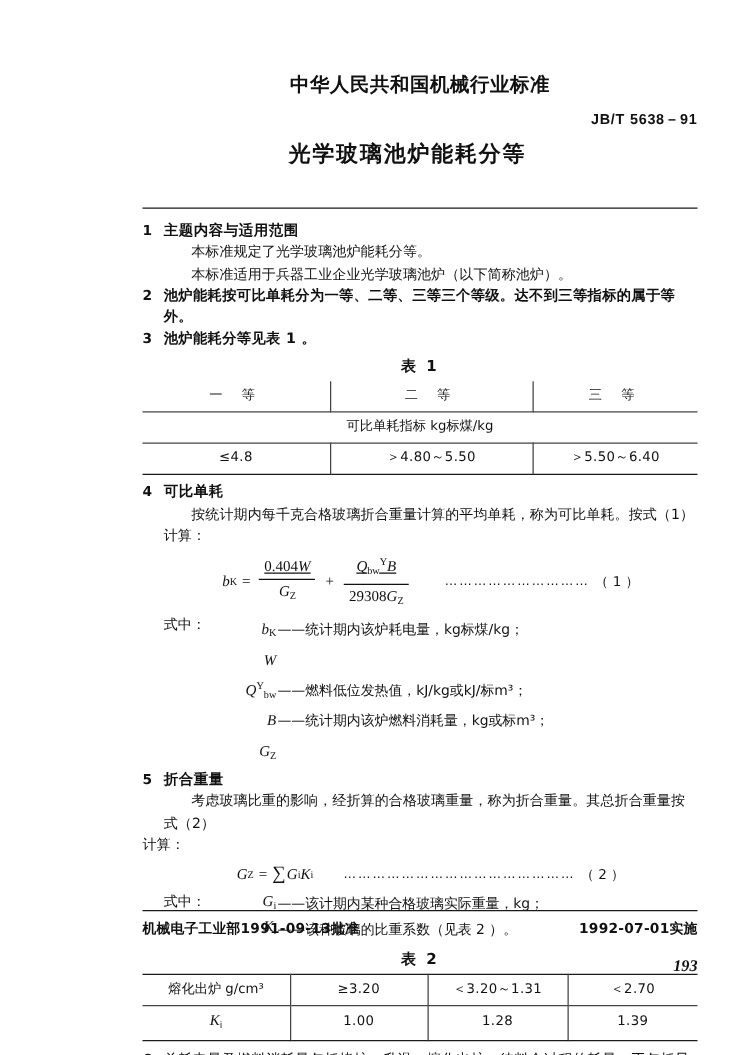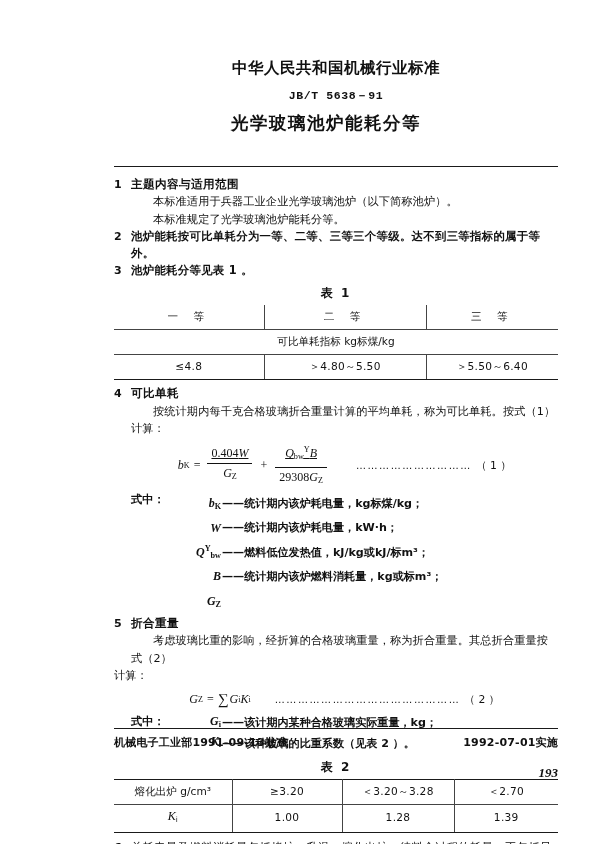--- a/index.html
+++ b/index.html
@@ -35,25 +35,25 @@
   .std-org {
     font-family: "DejaVu Sans", sans-serif;
     font-weight: bold;
     font-size: 15.5px;
     letter-spacing: 0.5px;
     text-align: center;
     padding-left: 0px;
     line-height: 1.3;
   }
   .std-code {
-    font-family: Liberation Mono, monospace;
+    font-family: Liberation Sans, sans-serif;
     font-weight: bold;
     font-size: 11.5px;
     letter-spacing: 0.6px;
-    text-align: center;
+    text-align: right;
     margin-top: 10px;
   }
   .std-title {
     font-family: "DejaVu Sans", sans-serif;
     font-weight: bold;
     font-size: 17.5px;
     letter-spacing: 1.5px;
     text-align: center;
     margin-top: 8px;
     padding-right: 20px;
@@ -84,21 +84,21 @@
   }
   .clause-num {
     position: absolute;
     left: 0;
     top: 0;
     font-family: "DejaVu Sans", sans-serif;
     font-weight: bold;
     font-size: 11px;
   }
   .clause-title {
-    font-family: Liberation Mono, monospace;
+    font-family: Liberation Sans, sans-serif;
     font-weight: bold;
     font-size: 11.6px;
     letter-spacing: 0.4px;
   }
   .para {
     font-family: "DejaVu Sans", sans-serif;
     font-size: 11.2px;
     letter-spacing: 0.1px;
     text-indent: 22px;
     line-height: 17.4px;
@@ -169,21 +169,20 @@
     font-size: 10px;
     letter-spacing: 1.6px;
     white-space: nowrap;
   }
   .eqno { font-family: "DejaVu Sans", sans-serif; font-size: 10.8px; white-space: nowrap; }
 
   .deflist {
     font-family: "DejaVu Sans", sans-serif;
     font-size: 11.1px;
     line-height: 17.2px;
-    font-weight: bold;
   }
   .defrow { display: flex; align-items: center; }
   .defrow .lead {
     width: 42px;
     flex: 0 0 42px;
     text-align: right;
     font-family: "Liberation Serif", serif;
     font-style: italic;
     font-size: 12px;
     padding-right: 1px;
@@ -236,22 +235,22 @@
     <div class="std-code">JB/T 5638－91</div>
     <div class="std-title">光学玻璃池炉能耗分等</div>
   </div>
   <div class="rule-top"></div>
 
   <div class="body">
 
     <div class="clause">
       <span class="clause-num">1</span>
       <div class="clause-title">主题内容与适用范围</div>
+      <div class="para">本标准规定了光学玻璃池炉能耗分等。</div>
       <div class="para">本标准适用于兵器工业企业光学玻璃池炉（以下简称池炉）。</div>
-      <div class="para">本标准规定了光学玻璃池炉能耗分等。</div>
     </div>
 
     <div class="clause">
       <span class="clause-num">2</span>
       <div class="clause-line">池炉能耗按可比单耗分为一等、二等、三等三个等级。达不到三等指标的属于等外。</div>
     </div>
 
     <div class="clause">
       <span class="clause-num">3</span>
       <div class="clause-line">池炉能耗分等见表 1 。</div>
@@ -309,21 +308,20 @@
 
       <div class="deflist" style="position:relative">
         <span class="shizhong" style="position:absolute;left:0;top:0">式中：</span>
         <div style="padding-left:48px">
           <div class="defrow">
             <span class="lead"><span class="var">b</span><span class="sub">K</span><span class="sup"></span></span>
             <span>——统计期内该炉耗电量，kg标煤/kg；</span>
           </div>
           <div class="defrow">
             <span class="lead"><span class="var">W</span><span class="sub"></span><span class="sup"></span></span>
-            <span>——统计期内该炉耗电量，kW·h；</span>
           </div>
           <div class="defrow">
             <span class="lead"><span class="var">Q</span><span class="sup">Y</span><span class="sub">bw</span></span>
             <span>——燃料低位发热值，kJ/kg或kJ/标m³；</span>
           </div>
           <div class="defrow">
             <span class="lead"><span class="var">B</span><span class="sub"></span><span class="sup"></span></span>
             <span>——统计期内该炉燃料消耗量，kg或标m³；</span>
           </div>
           <div class="defrow">
@@ -374,21 +372,21 @@
       <colgroup>
         <col style="width:118px">
           <col style="width:110px">
           <col style="width:112px">
           <col style="width:104px">
       </colgroup>
       <tbody>
         <tr>
           <td class="t-outer-top t-inner-bot t-vline lefty">熔化出炉  g/cm³</td>
           <td class="t-outer-top t-inner-bot t-vline num">≥3.20</td>
-          <td class="t-outer-top t-inner-bot t-vline num">＜3.20～3.28</td>
+          <td class="t-outer-top t-inner-bot t-vline num">＜3.20～1.31</td>
           <td class="t-outer-top t-inner-bot num">＜2.70</td>
         </tr>
         <tr>
           <td class="t-outer-bot t-vline"><span class="var" style="font-family:'Liberation Serif',serif;font-size:12px">K</span><span class="sub">i</span></td>
           <td class="t-outer-bot t-vline num">1.00</td>
           <td class="t-outer-bot t-vline num">1.28</td>
           <td class="t-outer-bot num">1.39</td>
         </tr>
       </tbody>
     </table>

